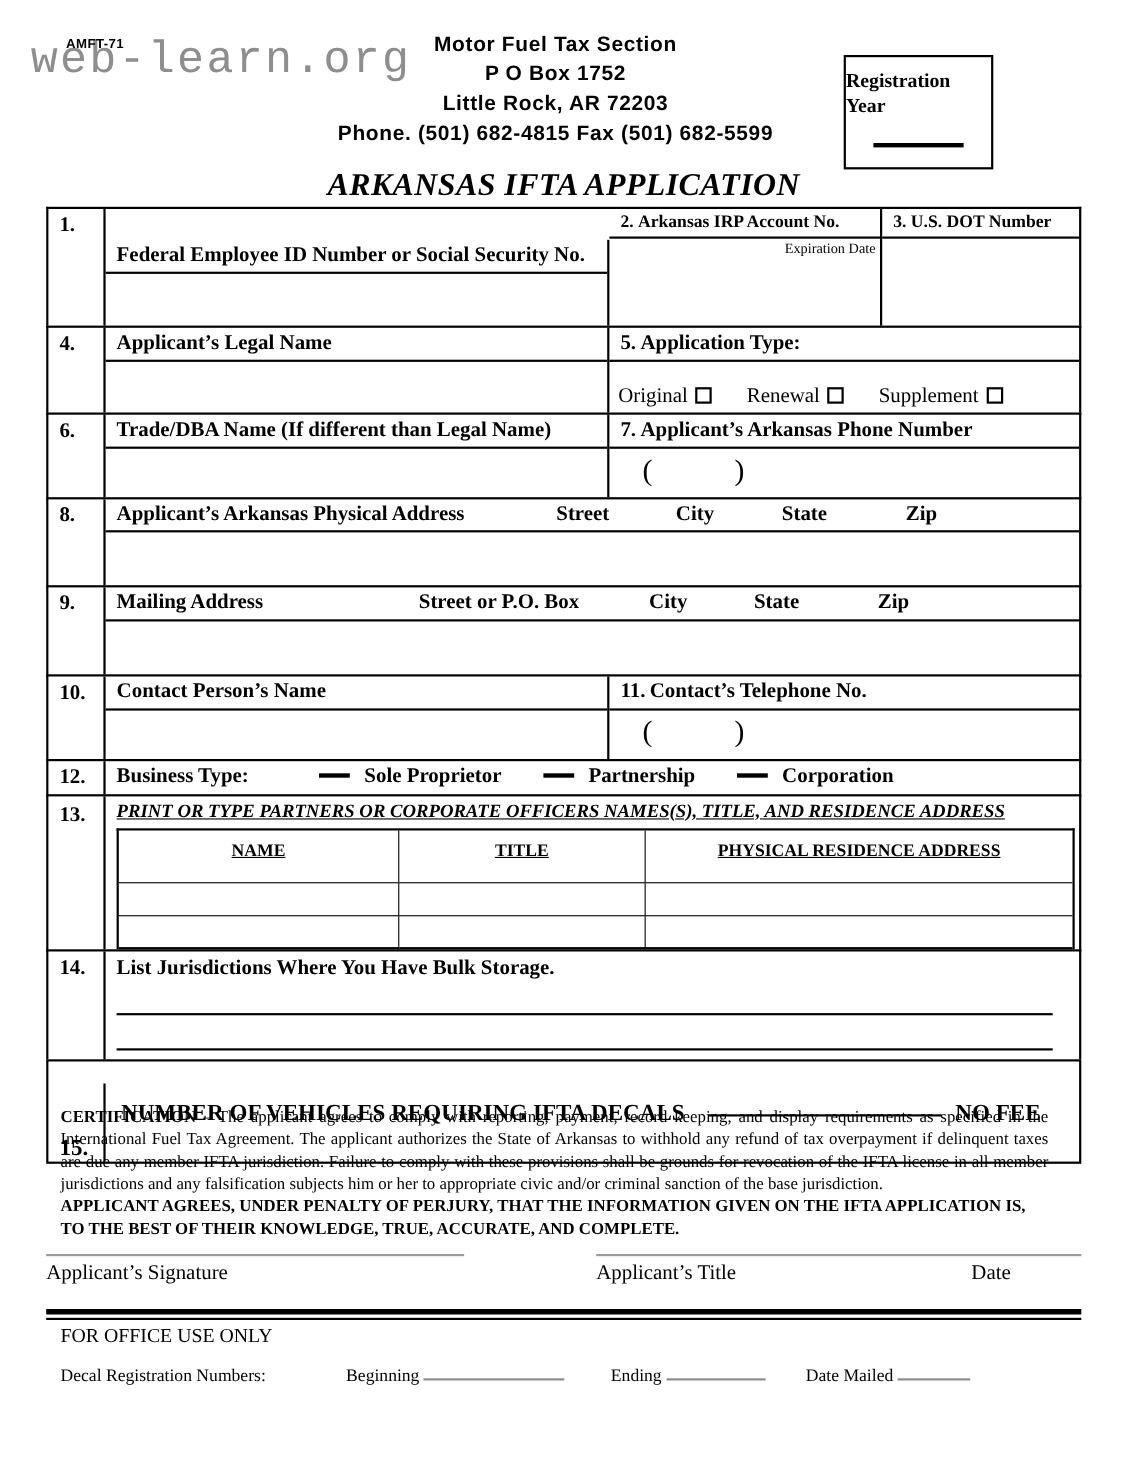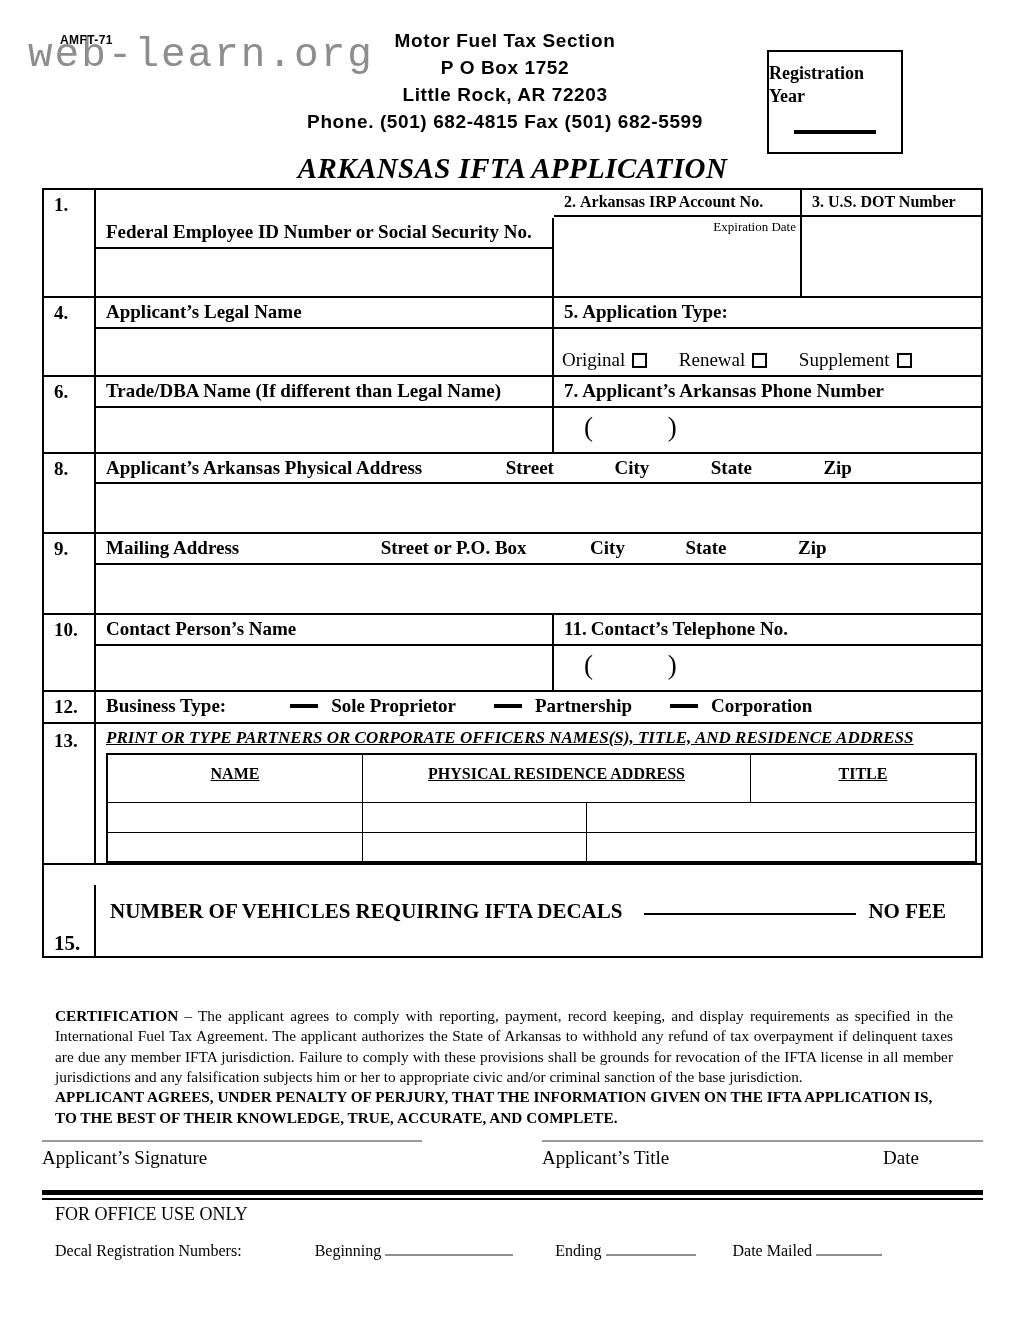--- a/index.html
+++ b/index.html
@@ -254,41 +254,54 @@
     <div class="numcell" style="padding-top:6px;">13.</div>
     <div class="body" style="display:block;">
       <div style="padding:4px 0 0 10px;">
         <span class="u" style="font-weight:bold;font-style:italic;font-size:17px;">PRINT OR TYPE PARTNERS OR CORPORATE OFFICERS NAMES(S), TITLE, AND RESIDENCE ADDRESS</span>
       </div>
       <div class="t13">
         <div class="tr head">
           <div class="tc" style="width:255px;flex:0 0 255px;">
             <span class="u">NAME</span>
           </div>
+          <div class="tc" style="width:224px;flex:0 0 224px;">
+            <span class="u">TITLE</span>
+          </div>
           <div class="tc" style="flex:1 1 auto;">
             <span class="u">PHYSICAL RESIDENCE ADDRESS</span>
-          </div>
-          <div class="tc" style="width:224px;flex:0 0 224px;">
-            <span class="u">TITLE</span>
           </div>
         </div>
         <div class="tr">
           <div class="tc" style="width:255px;flex:0 0 255px;"></div>
           <div class="tc" style="width:224px;flex:0 0 224px;"></div>
           <div class="tc" style="flex:1 1 auto;"></div>
         </div>
         <div class="tr last">
           <div class="tc" style="width:255px;flex:0 0 255px;"></div>
           <div class="tc" style="width:224px;flex:0 0 224px;"></div>
           <div class="tc" style="flex:1 1 auto;"></div>
         </div>
       </div>
     </div>
   </div>
 
+  <div class="row">
+    <div class="numcell">14.</div>
+    <div class="body">
+      <div class="cell" style="flex:1 1 auto;padding:4px 0 0 10px;">
+        <div class="lbl">List Jurisdictions Where You Have Bulk Storage.</div>
+        <div style="height:30px;"></div>
+        <div class="ul-line" style="width:851px;"></div>
+        <div style="height:30px;"></div>
+        <div class="ul-line" style="width:851px;"></div>
+        <div style="height:8px;"></div>
+      </div>
+    </div>
+  </div>
 
   <div class="row last">
     <div class="numcell" style="padding-top:46px;font-size:21px;margin-top:20px;">15.</div>
     <div class="body">
       <div class="cell" style="flex:1 1 auto;padding:34px 0 14px 14px;white-space:nowrap;">
         <span class="lbl" style="font-size:21px;">NUMBER OF VEHICLES REQUIRING IFTA DECALS</span>
         <span class="ul-line" style="display:inline-block;width:212px;vertical-align:3px;margin:0 8px 0 18px;"></span>
         <span class="lbl" style="font-size:21px;">NO FEE</span>
       </div>
     </div>

